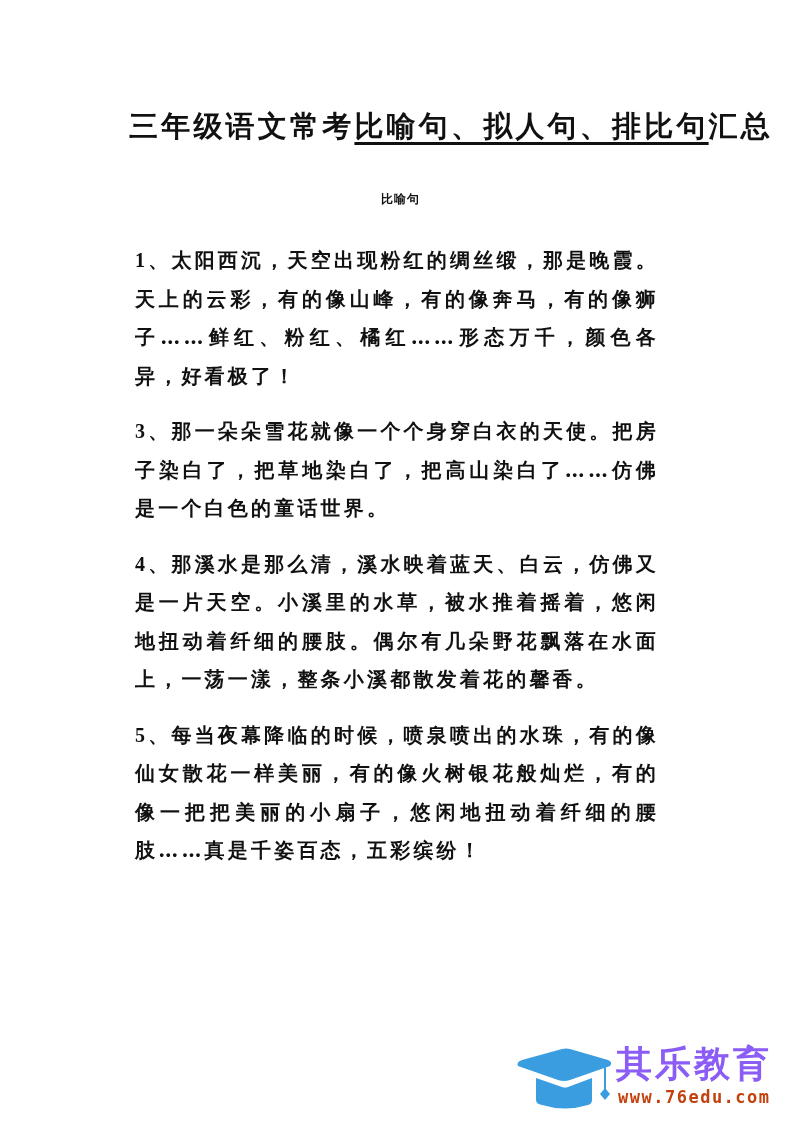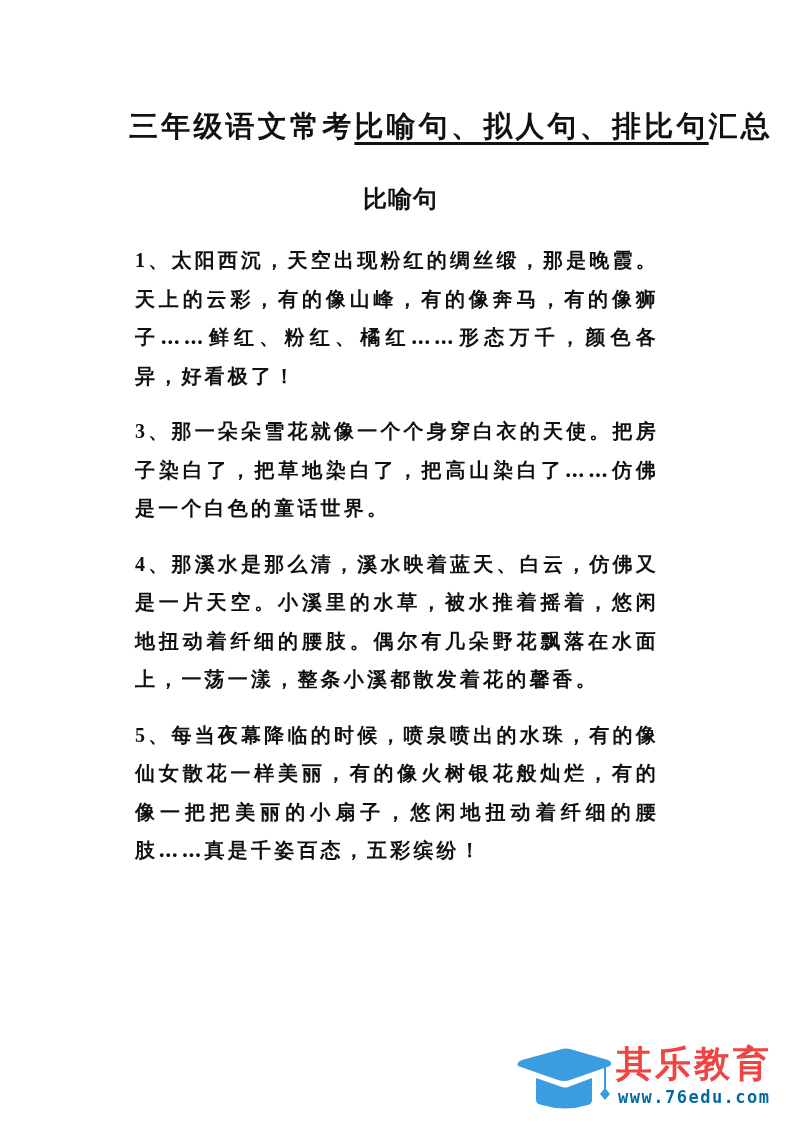--- a/index.html
+++ b/index.html
@@ -37,21 +37,21 @@
       text-decoration: underline;
       text-decoration-thickness: 3px;
       text-underline-offset: 6px;
     }
     .section-heading {
       position: absolute;
       left: 0;
       width: 793px;
       text-align: center;
       top: 184px;
-      font-size: 24px;
+      font-size: 12px;
       line-height: 30px;
       font-weight: bold;
       letter-spacing: 1px;
       padding-left: 8px;
       box-sizing: border-box;
       font-family: "DejaVu Serif", "Liberation Serif", serif;
     }
     .body-text {
       position: absolute;
       left: 118px;
@@ -85,33 +85,33 @@
       width: 104px;
       height: 64px;
     }
     .logo .brand {
       position: absolute;
       left: 106px;
       top: 0px;
       font-size: 36px;
       line-height: 44px;
       font-weight: bold;
-      color: #ef4444;
+      color: #8b5cf6;
       letter-spacing: 3px;
       white-space: nowrap;
       font-family: "DejaVu Sans", "Liberation Sans", sans-serif;
     }
     .logo .url {
       position: absolute;
       left: 108px;
       top: 44px;
       font-size: 17px;
       line-height: 22px;
       font-weight: bold;
-      color: #0369a1;
+      color: #c2410c;
       letter-spacing: 1.5px;
       white-space: nowrap;
       font-family: "DejaVu Sans Mono", "Liberation Mono", monospace;
     }
   </style>
 </head>
 <body>
 
 <div class="page">
 

